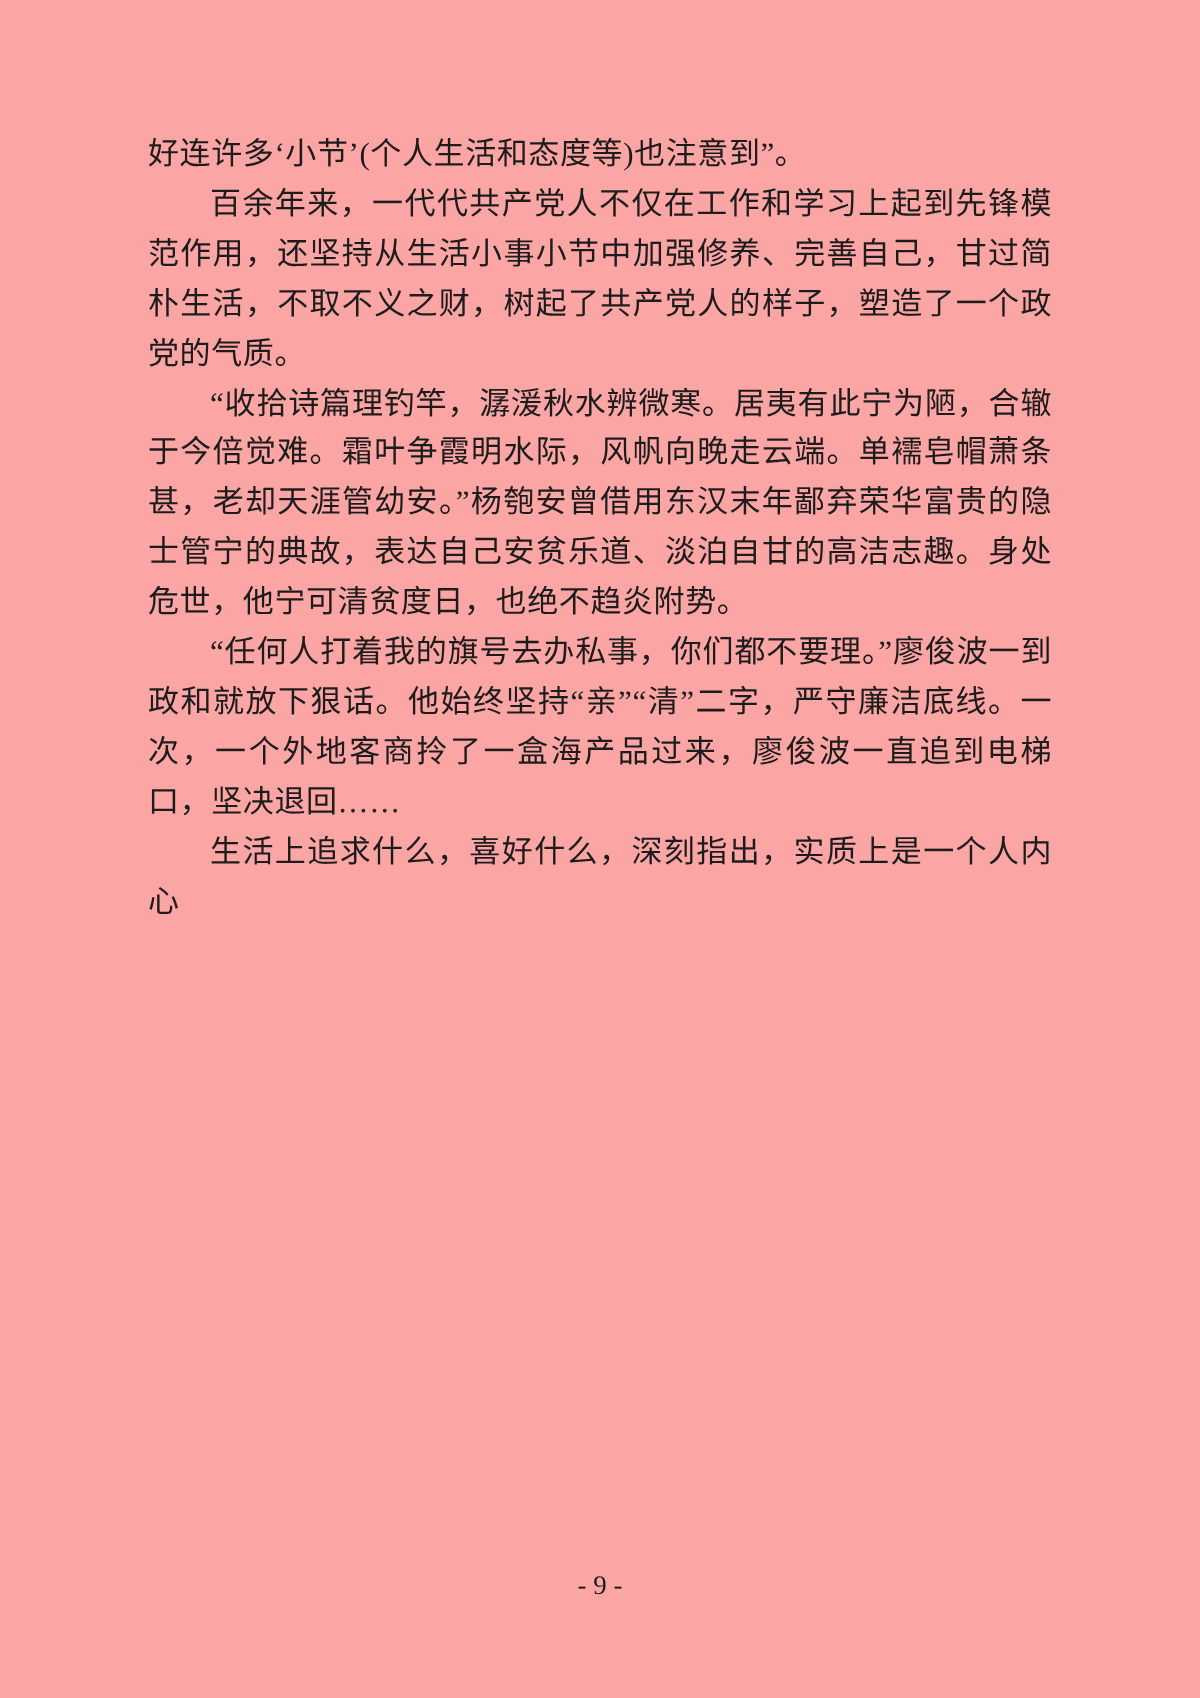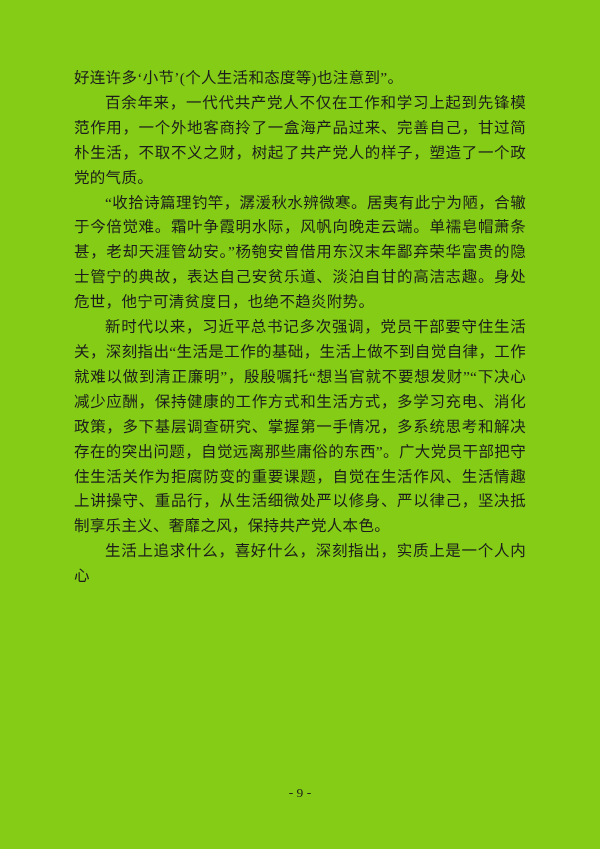--- a/index.html
+++ b/index.html
@@ -4,21 +4,21 @@
 <style>
   html, body {
     margin: 0;
     padding: 0;
     background: #ffffff;
   }
   .page {
     position: relative;
     width: 600px;
     height: 849px;
-    background: #84cc16;
+    background: #fca5a5;
     font-family: "Liberation Serif", "DejaVu Serif", serif;
     color: #1c1c1c;
     overflow: hidden;
   }
   .content {
     position: absolute;
     left: 74px;
     top: 66px;
     width: 452px;
   }
@@ -44,19 +44,19 @@
     line-height: 18px;
     color: #1c1c1c;
   }
 </style>
 </head>
 <body>
 
 <div class="page">
   <div class="content">
     <p class="para continuation">好连许多‘小节’(个人生活和态度等)也注意到”。</p>
-    <p class="para">百余年来，一代代共产党人不仅在工作和学习上起到先锋模范作用，一个外地客商拎了一盒海产品过来、完善自己，甘过简朴生活，不取不义之财，树起了共产党人的样子，塑造了一个政党的气质。</p>
+    <p class="para">百余年来，一代代共产党人不仅在工作和学习上起到先锋模范作用，还坚持从生活小事小节中加强修养、完善自己，甘过简朴生活，不取不义之财，树起了共产党人的样子，塑造了一个政党的气质。</p>
     <p class="para">“收拾诗篇理钓竿，潺湲秋水辨微寒。居夷有此宁为陋，合辙于今倍觉难。霜叶争霞明水际，风帆向晚走云端。单襦皂帽萧条甚，老却天涯管幼安。”杨匏安曾借用东汉末年鄙弃荣华富贵的隐士管宁的典故，表达自己安贫乐道、淡泊自甘的高洁志趣。身处危世，他宁可清贫度日，也绝不趋炎附势。</p>
-    <p class="para">新时代以来，习近平总书记多次强调，党员干部要守住生活关，深刻指出“生活是工作的基础，生活上做不到自觉自律，工作就难以做到清正廉明”，殷殷嘱托“想当官就不要想发财”“下决心减少应酬，保持健康的工作方式和生活方式，多学习充电、消化政策，多下基层调查研究、掌握第一手情况，多系统思考和解决存在的突出问题，自觉远离那些庸俗的东西”。广大党员干部把守住生活关作为拒腐防变的重要课题，自觉在生活作风、生活情趣上讲操守、重品行，从生活细微处严以修身、严以律己，坚决抵制享乐主义、奢靡之风，保持共产党人本色。</p>
+    <p class="para">“任何人打着我的旗号去办私事，你们都不要理。”廖俊波一到政和就放下狠话。他始终坚持“亲”“清”二字，严守廉洁底线。一次，一个外地客商拎了一盒海产品过来，廖俊波一直追到电梯口，坚决退回……</p>
     <p class="para">生活上追求什么，喜好什么，深刻指出，实质上是一个人内心</p>
   </div>
   <div class="footer">- 9 -</div>
 </div>
 
 </body></html>

